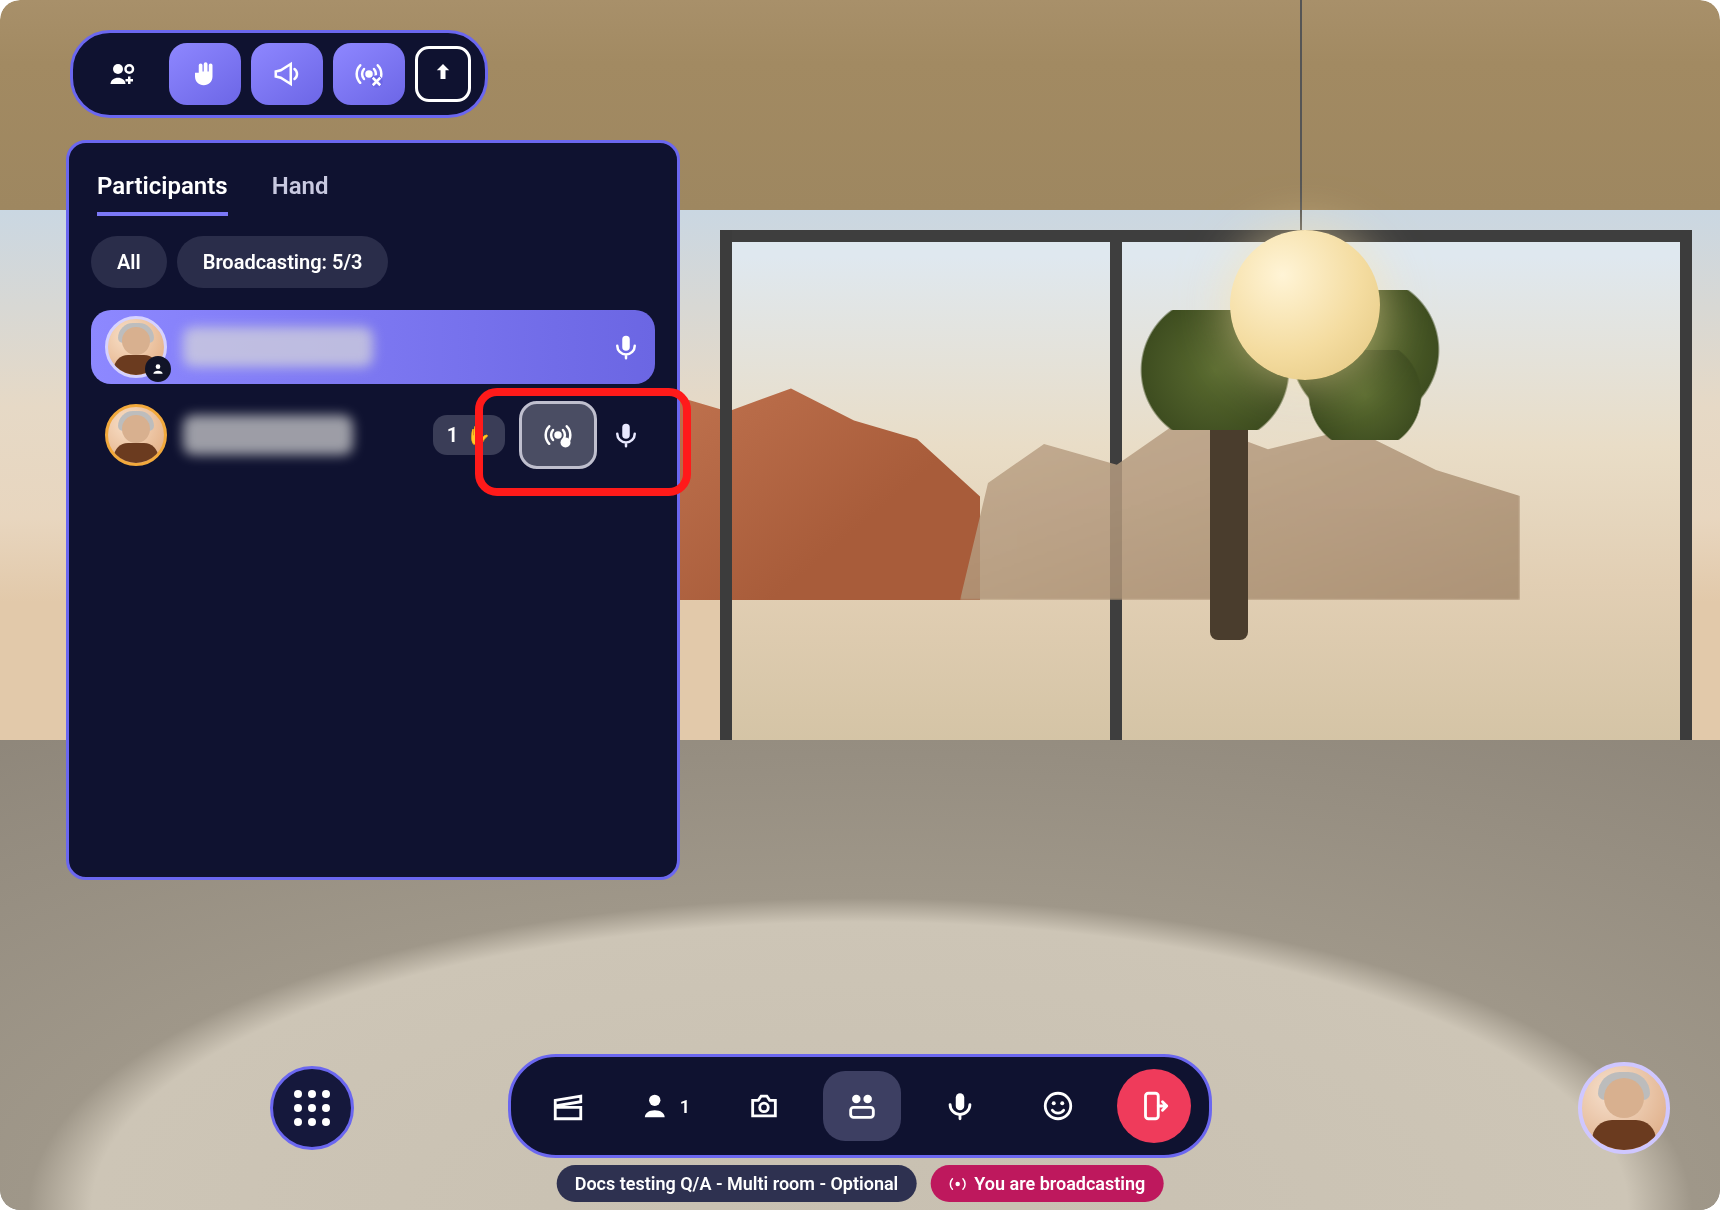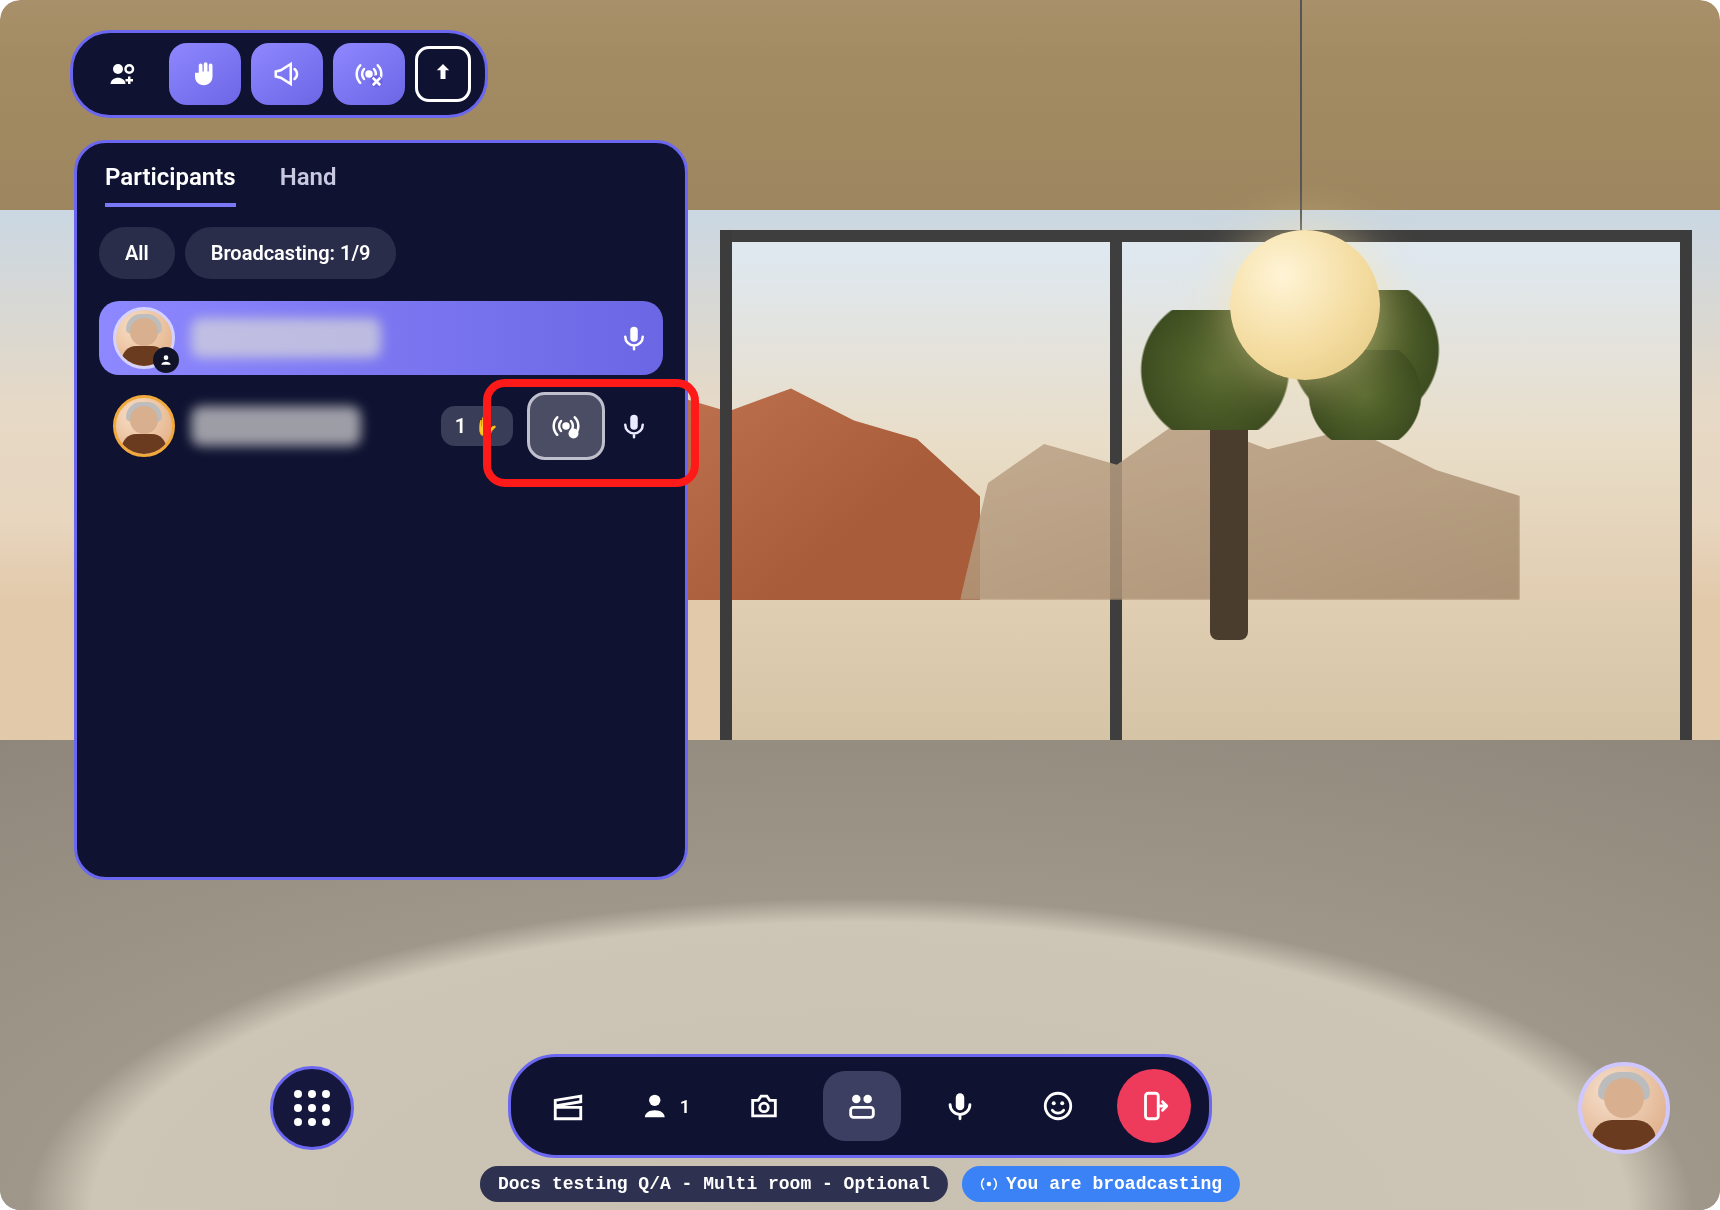--- a/index.html
+++ b/index.html
@@ -53,22 +53,22 @@
   
   .top-menu{position:absolute;top:30px;left:70px;display:flex;align-items:center;gap:10px;
     padding:10px 14px;background:var(--panel-bg);border:3px solid var(--border);border-radius:40px;}
   .tm-btn{width:72px;height:62px;border-radius:18px;display:flex;align-items:center;justify-content:center;
     background:linear-gradient(145deg,#8e87ff,#6c66e6);cursor:pointer;}
   .tm-btn.plain{background:transparent;}
   .tm-btn.outl{background:transparent;border:3px solid #fff;border-radius:14px;width:50px;height:50px;}
   .tm-btn svg{width:30px;height:30px;fill:#fff;}
 
   
-  .panel{position:absolute;top:140px;left:74px;width:614px;height:740px;
-    background:var(--panel-bg);border:3px solid var(--border);border-radius:32px;padding:20px 22px 22px;box-sizing:border-box;}
+  .panel{position:absolute;top:140px;left:66px;width:614px;height:740px;
+    background:var(--panel-bg);border:3px solid var(--border);border-radius:20px;padding:29px 22px 22px;box-sizing:border-box;}
   .tabs{display:flex;gap:44px;font-size:24px;font-weight:600;margin:0 6px 10px;}
   .tab{color:var(--muted);padding-bottom:12px;cursor:pointer;}
   .tab.active{color:#fff;border-bottom:4px solid var(--accent);}
   .filters{display:flex;gap:10px;margin:20px 0 22px;}
   .filter{background:var(--pill-dark);color:#fff;font-size:20px;font-weight:600;
     padding:14px 26px;border-radius:30px;cursor:pointer;}
   .plist{display:flex;flex-direction:column;gap:14px;}
   .prow{position:relative;display:flex;align-items:center;gap:16px;height:74px;border-radius:20px;padding:0 14px;}
   .prow.sel{background:linear-gradient(90deg,#8d88ff,#6b66e3);}
   .avatar{width:56px;height:56px;border-radius:50%;background:radial-gradient(circle at 35% 30%,#f8e0c9,#e0a77a);
@@ -109,24 +109,24 @@
   .tb-count{font-size:18px;margin-left:4px;font-weight:600;}
 
   
   .me-avatar{position:absolute;right:50px;bottom:56px;width:84px;height:84px;border-radius:50%;
     background:radial-gradient(circle at 35% 30%,#f6e0cd,#dba67d);border:4px solid #cfc7ff;cursor:pointer;overflow:hidden;}
   .me-avatar .body{position:absolute;bottom:-10px;left:10px;width:64px;height:40px;background:#6b3b1f;border-radius:20px 20px 0 0;}
   .me-avatar .head{position:absolute;top:12px;left:22px;width:40px;height:40px;border-radius:50%;background:#d8b08f;}
   .me-avatar .hair{position:absolute;top:6px;left:16px;width:52px;height:28px;border-radius:26px 26px 8px 8px;background:#bcbcbc;}
 
   
-  .status-row{position:absolute;left:50%;transform:translateX(-50%);bottom:8px;display:flex;gap:14px;font-family:Liberation Mono, monospace;}
+  .status-row{position:absolute;left:50%;transform:translateX(-50%);bottom:8px;display:flex;gap:14px;}
   .chip{font-size:18px;font-weight:600;padding:8px 18px;border-radius:20px;display:flex;align-items:center;gap:8px;}
   .chip.event{background:#2e3150;color:#fff;}
-  .chip.cast{background:#3b82f6;color:#fff;}
+  .chip.cast{background:#be185d;color:#fff;}
   .chip svg{width:18px;height:18px;fill:#fff;}
 </style>
 </head>
 <body>
 
 <div class="scene">
   <div class="window-frame"></div>
   <div class="mountain"></div>
   <div class="mountain2"></div>
   <div class="post" style="top:230px;left:720px;height:540px"></div>
@@ -179,21 +179,21 @@
 </div>
 
 <div class="panel">
   <div class="tabs">
     <div class="tab active">Participants</div>
     <div class="tab">Hand</div>
   </div>
 
   <div class="filters">
     <div class="filter">All</div>
-    <div class="filter">Broadcasting: 1/9</div>
+    <div class="filter">Broadcasting: 5/3</div>
   </div>
 
   <div class="plist">
 
     <div class="prow sel">
       <div style="position:relative">
         <div class="avatar">
           <div class="hair"></div>
             <div class="head"></div>
             <div class="body"></div>

